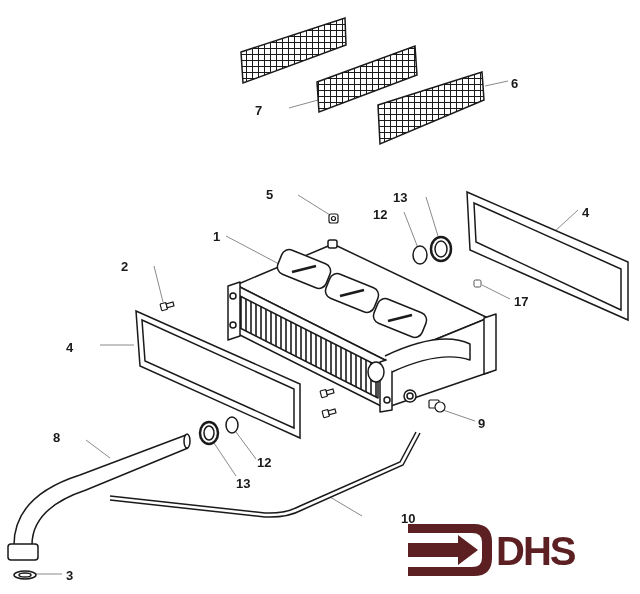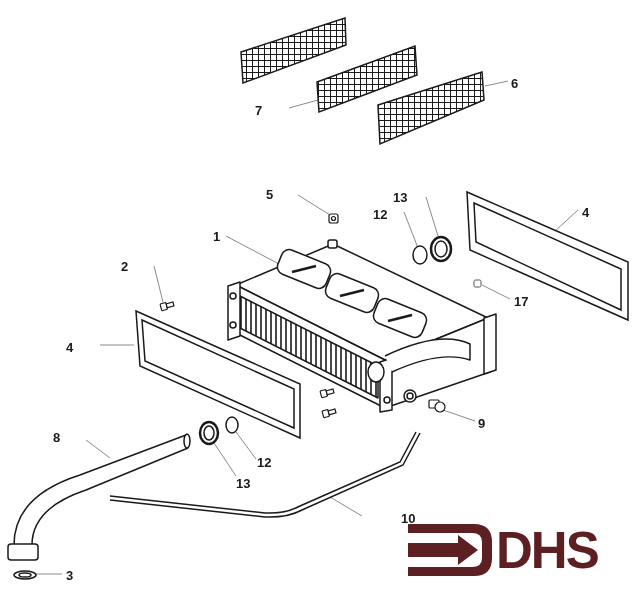--- a/index.html
+++ b/index.html
@@ -1,20 +1,20 @@
 <!DOCTYPE html>
 <html><head>
   <meta charset="utf-8">
   <style>
     html, body { margin: 0; padding: 0; background: #ffffff; }
     body { width: 640px; height: 594px; position: relative; overflow: hidden; font-family: "Liberation Sans", sans-serif; }
     #diagram { position: absolute; left: 0; top: 0; width: 640px; height: 594px; }
     .callout { position: absolute; font-family: "Liberation Sans", sans-serif; font-weight: bold; font-size: 13px; color: #1a1a1a; line-height: 1; }
     .logo { position: absolute; left: 408px; top: 521px; width: 216px; height: 58px; }
-    .logo-text { position: absolute; left: 88px; top: 2px; font-family: "Liberation Sans", sans-serif; font-weight: bold; font-size: 51px; letter-spacing: -2px; line-height: 56px; }
+    .logo-text { position: absolute; left: 88px; top: 2px; font-family: "Liberation Sans", sans-serif; font-weight: bold; font-size: 40px; letter-spacing: -2px; line-height: 56px; }
   </style>
 </head>
 <body>
 
 <svg id="diagram" viewBox="0 0 640 594" xmlns="http://www.w3.org/2000/svg">
   <defs>
     <pattern id="grid" width="6" height="6" patternUnits="userSpaceOnUse">
       <rect width="6" height="6" fill="none"></rect>
       <path d="M0 0 V6 M0 0 H6" stroke="#1a1a1a" stroke-width="2"></path>
     </pattern>

